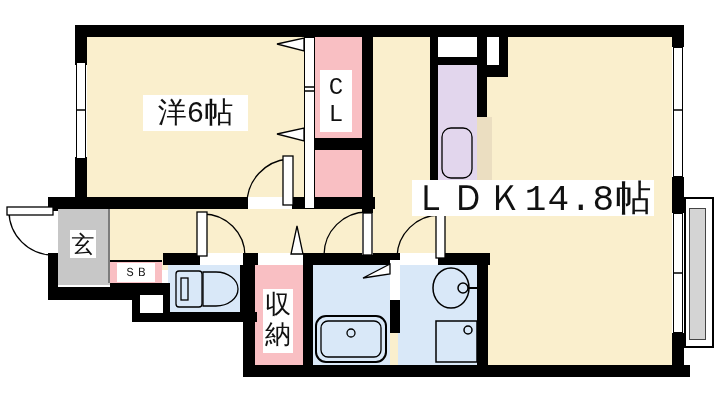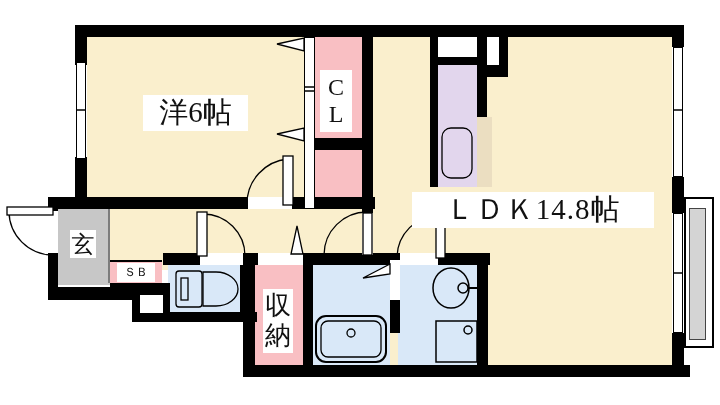--- a/index.html
+++ b/index.html
@@ -1,17 +1,17 @@
 <!DOCTYPE html>
 <html style="--background: #FFFFFF; --wall_black: #000000; --floor_cream: #FAEFCD; --closet_pink: #F9BFC3; --kitchen_lavender: #E2D6ED; --wet_blue: #D9E8F8; --entrance_gray: #C7C7C7; --counter_tan: #EBDEC1; --balcony_gray: #D4D4D4;"><head>
 <meta charset="utf-8">
 <style>
   html,body{margin:0;padding:0;background:#fff;}
   #plan{position:relative;width:720px;height:405px;background:var(--background,#fff);overflow:hidden;
-        font-family:Liberation Serif, serif;}
+        font-family:Liberation Mono, monospace;}
   .wall{position:absolute;background:var(--wall_black,#000);}
   .gap{position:absolute;background:var(--background,#fff);}
   .floor{position:absolute;}
   .f-cream{background:var(--floor_cream,#FAEFCD);}
   .f-pink{background:var(--closet_pink,#F9BFC3);}
   .f-lav{background:var(--kitchen_lavender,#E2D6ED);}
   .f-blue{background:var(--wet_blue,#D9E8F8);}
   .f-gray{background:var(--entrance_gray,#C7C7C7);}
   .f-tan{background:var(--counter_tan,#EBDEC1);}
   .window{position:absolute;background:#fff;border:1px solid #000;box-sizing:border-box;}
@@ -150,21 +150,21 @@
         <circle cx="468" cy="330" r="4" stroke-width="1.5"></circle>
       </g>
       <g>
         <rect x="442" y="128" width="30" height="50" rx="9"></rect>
       </g>
     </g>
   </svg>
 
   <div class="label" style="left:143px;top:95px;width:105px;height:36px;font-size:29px;">洋6帖</div>
 
-  <div class="label" style="left:412px;top:192px;width:242px;height:36px;font-size:29px;letter-spacing:1px;">ＬＤＫ14.8帖</div>
+  <div class="label" style="left:412px;top:180px;width:242px;height:36px;font-size:36px;letter-spacing:1px;">ＬＤＫ14.8帖</div>
 
   <div class="label label-v" style="left:320px;top:70px;width:32px;height:62px;font-size:24px;line-height:27px;flex-direction:column;">
     <span>C</span>
     <span>L</span>
   </div>
 
   <div class="label" style="left:70px;top:230px;width:26px;height:28px;font-size:23px;">玄</div>
 
   <div class="label" style="left:117px;top:263px;width:38px;height:19px;font-size:12px;">ＳＢ</div>
 

